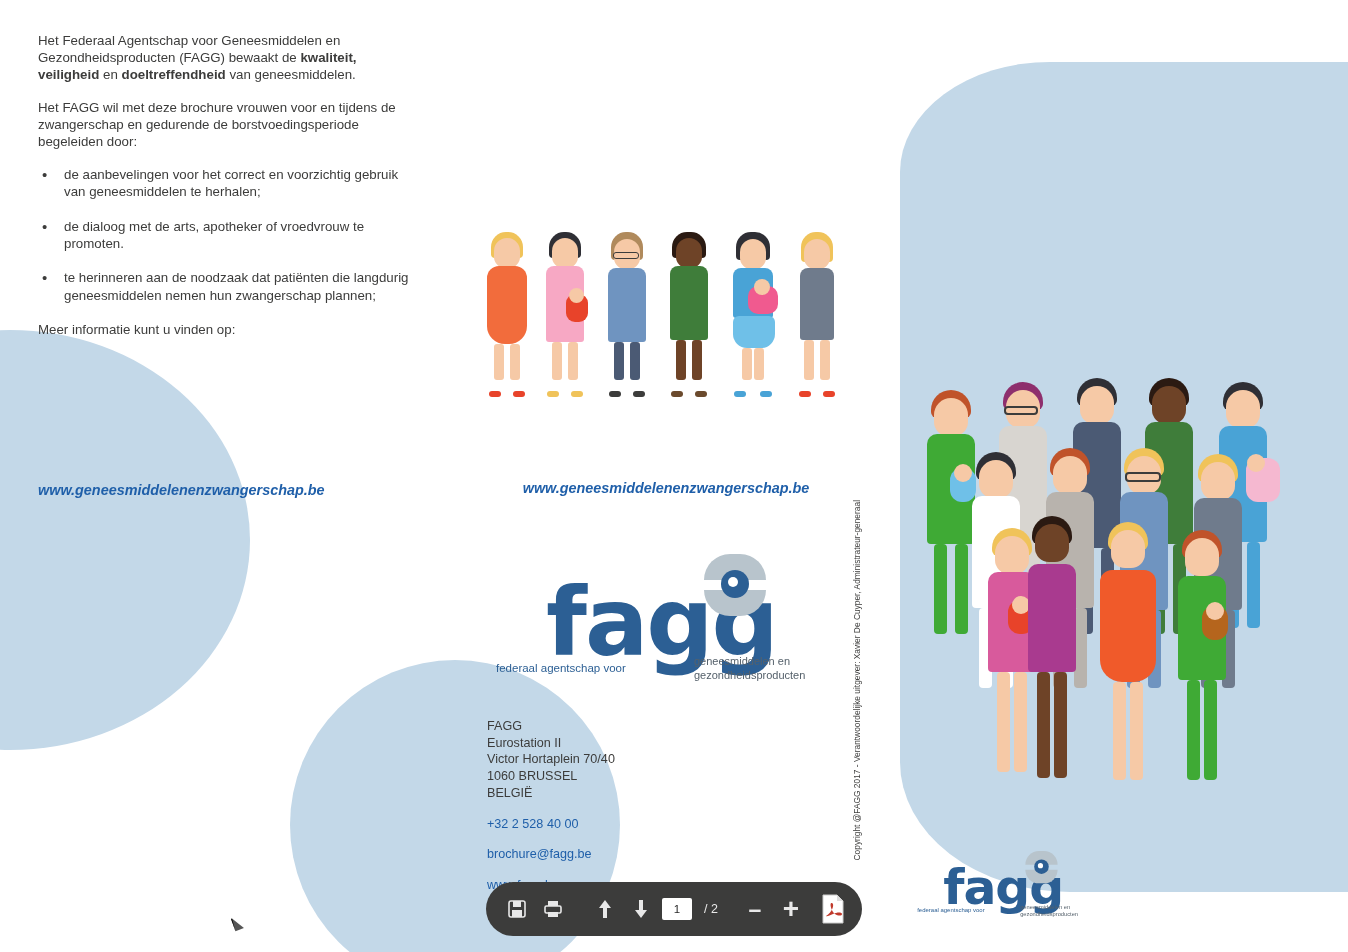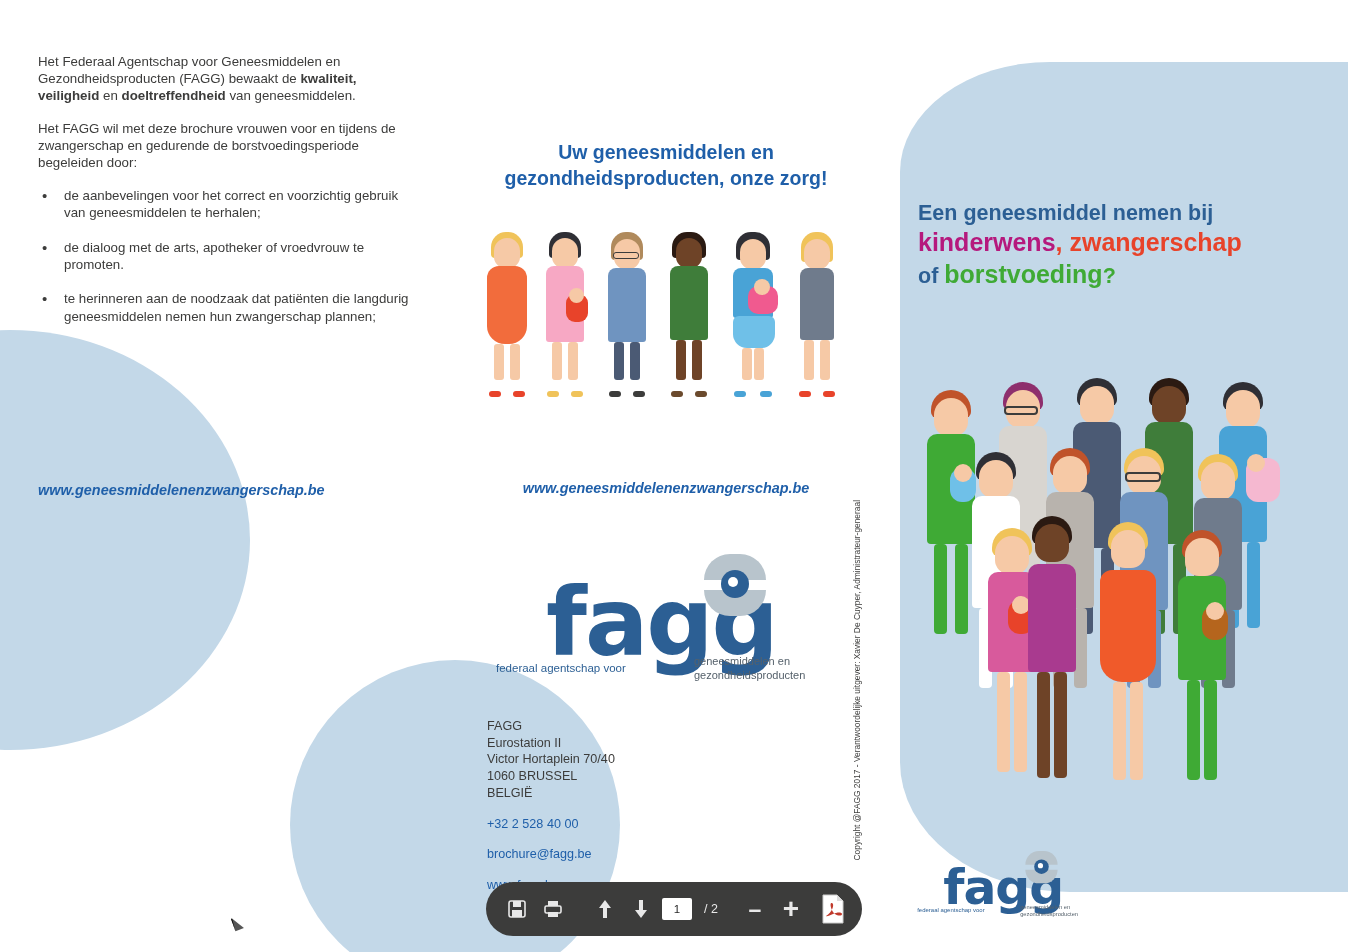--- a/index.html
+++ b/index.html
@@ -48,21 +48,21 @@
     height: 830px;
     background: #c3d8e8;
     border-top-left-radius: 150px 110px;
     border-bottom-left-radius: 170px 130px;
   }
 
   
   .left-col {
     position: absolute;
     left: 38px;
-    top: 53px;
+    top: 32px;
     width: 380px;
     color: #3c3c3b;
     font-size: 13.3px;
     line-height: 1.28;
   }
   .left-col p { margin: 0 0 16px 0; }
   .left-col b { font-weight: bold; }
   .bullets { margin: 4px 0 14px 0; padding: 0; list-style: none; }
   .bullets li {
     position: relative;
@@ -346,27 +346,24 @@
   <div class="left-col">
     <p>
       <span>Het Federaal Agentschap voor Geneesmiddelen en Gezondheidsproducten (FAGG) bewaakt de </span><b>kwaliteit, veiligheid</b><span> en </span><b>doeltreffendheid</b><span> van geneesmiddelen.</span>
     </p>
     <p>Het FAGG wil met deze brochure vrouwen voor en tijdens de zwangerschap en gedurende de borstvoedingsperiode begeleiden door:</p>
     <ul class="bullets">
       <li>de aanbevelingen voor het correct en voorzichtig gebruik van geneesmiddelen te herhalen;</li>
       <li>de dialoog met de arts, apotheker of vroedvrouw te promoten.</li>
       <li>te herinneren aan de noodzaak dat patiënten die langdurig geneesmiddelen nemen hun zwangerschap plannen;</li>
     </ul>
+    <p>Meer informatie kunt u vinden op:</p>
   </div>
   <div class="left-url">www.geneesmiddelenenzwangerschap.be</div>
 
-  <div class="mid-title">
-    <span>Uw geneesmiddelen en</span><br>
-    <span>gezondheidsproducten, onze zorg!</span>
-  </div>
 
   <div class="people-row">
 
     <div class="fig" style="left:0px; width:54px; height:160px;">
       <div class="hair" style="top:0; background:#f0c35a; height:26px; width:32px;"></div>
       <div class="head" style="top:6px; background:#f6c9a6;"></div>
       <div class="body" style="top:34px; height:78px; background:#f26c3c; width:40px; border-radius:12px 12px 18px 18px;"></div>
       <div class="legs" style="top:112px; height:36px;">
         <span style="position:absolute;left:0;top:0;width:10px;height:36px;background:#f6c9a6;border-radius:3px;"></span>
         <span style="position:absolute;right:0;top:0;width:10px;height:36px;background:#f6c9a6;border-radius:3px;"></span>
@@ -466,25 +463,20 @@
     <div>Victor Hortaplein 70/40</div>
     <div>1060 BRUSSEL</div>
     <div>BELGIË</div>
     <div class="blue">+32 2 528 40 00</div>
     <div class="blue">brochure@fagg.be</div>
     <div class="blue">www.fagg.be</div>
   </div>
 
   <div class="vert-copy">Copyright @FAGG 2017 - Verantwoordelijke uitgever: Xavier De Cuyper, Administrateur-generaal</div>
 
-  <div class="cover-title">
-    <span class="l1">Een geneesmiddel nemen bij</span>
-    <span class="l2"><span class="kw">kinderwens</span><span class="zw">, </span><span class="zw">zwangerschap</span></span>
-    <span class="l3"><span class="of">of </span><span class="bv">borstvoeding</span><span class="qm">?</span></span>
-  </div>
 
   <div class="cover-people">
 
     <div class="cfig" style="left:4px; top:20px; width:70px; height:260px;">
       <div class="chair" style="top:0; background:#c0532a;"></div>
       <div class="chead" style="top:8px; background:#f6c9a6;"></div>
       <div class="cbody" style="top:44px; height:110px; background:#3faa35;"></div>
       <div class="baby" style="left:34px; top:78px; background:#6fc0e8;">
           <span class="bhead"></span>
         </div>

